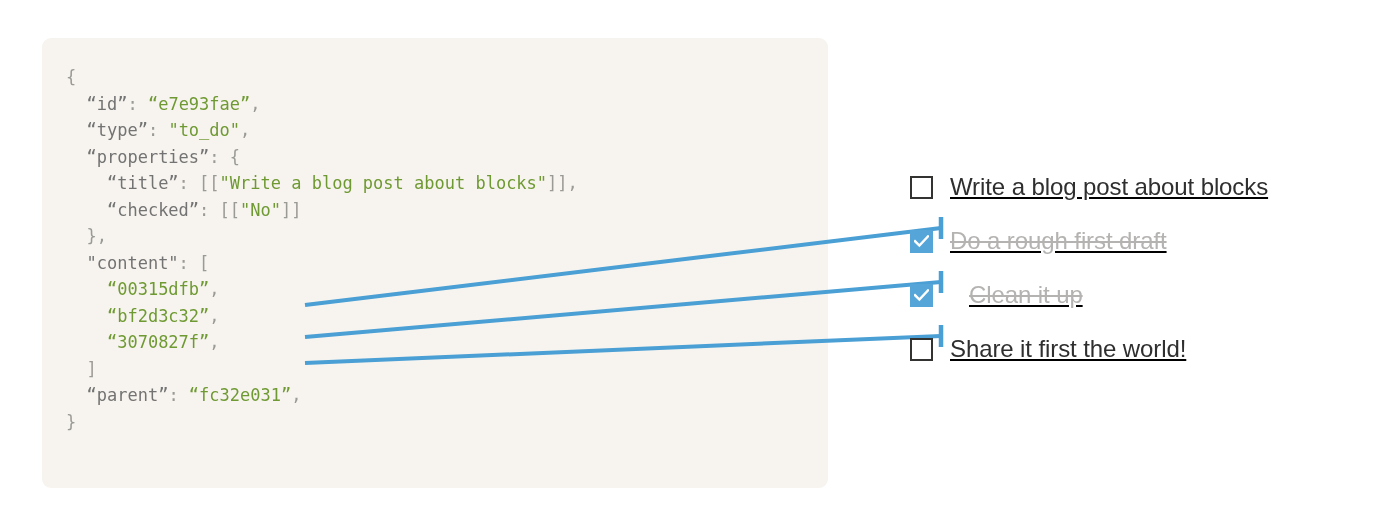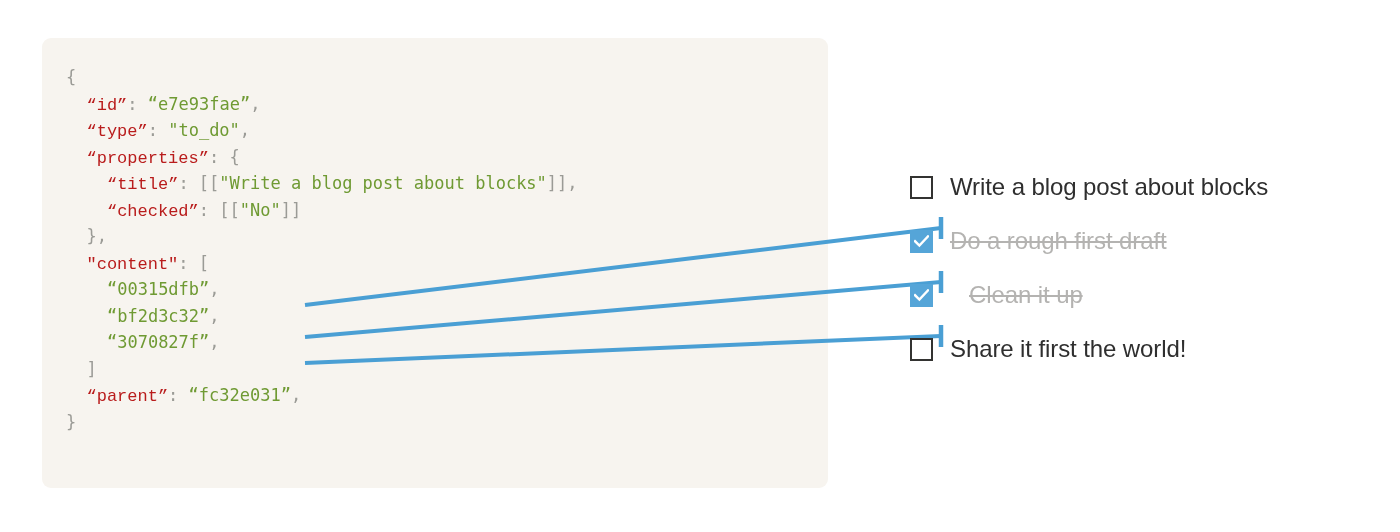--- a/index.html
+++ b/index.html
@@ -41,21 +41,21 @@
     font-size: 17px;
     line-height: 26.5px;
     white-space: pre;
     letter-spacing: 0px;
   }
   .code-line {
     white-space: pre;
     height: 26.5px;
   }
   .tok-punc  { color: #9b9b96; }
-  .tok-key   { color: #b91c1c; font-family: Liberation Mono, monospace; }
+  .tok-key   { color: #737373; }
   .tok-str   { color: #6f9a33; margin-top: 36px; }
 
   
   .connectors {
     position: absolute;
     left: 0;
     top: 0;
     width: 1400px;
     height: 532px;
     pointer-events: none;
@@ -65,20 +65,21 @@
   .checklist {
     position: absolute;
     left: 910px;
     top: 160px;
     width: 430px;
   }
   .check-row {
     display: flex;
     align-items: center;
     height: 54px;
+    text-decoration: underline;
   }
   .checkbox {
     width: 23px;
     height: 23px;
     box-sizing: border-box;
     flex: 0 0 auto;
     position: relative;
   }
   .checkbox.unchecked {
     border: 2.5px solid #333331;

